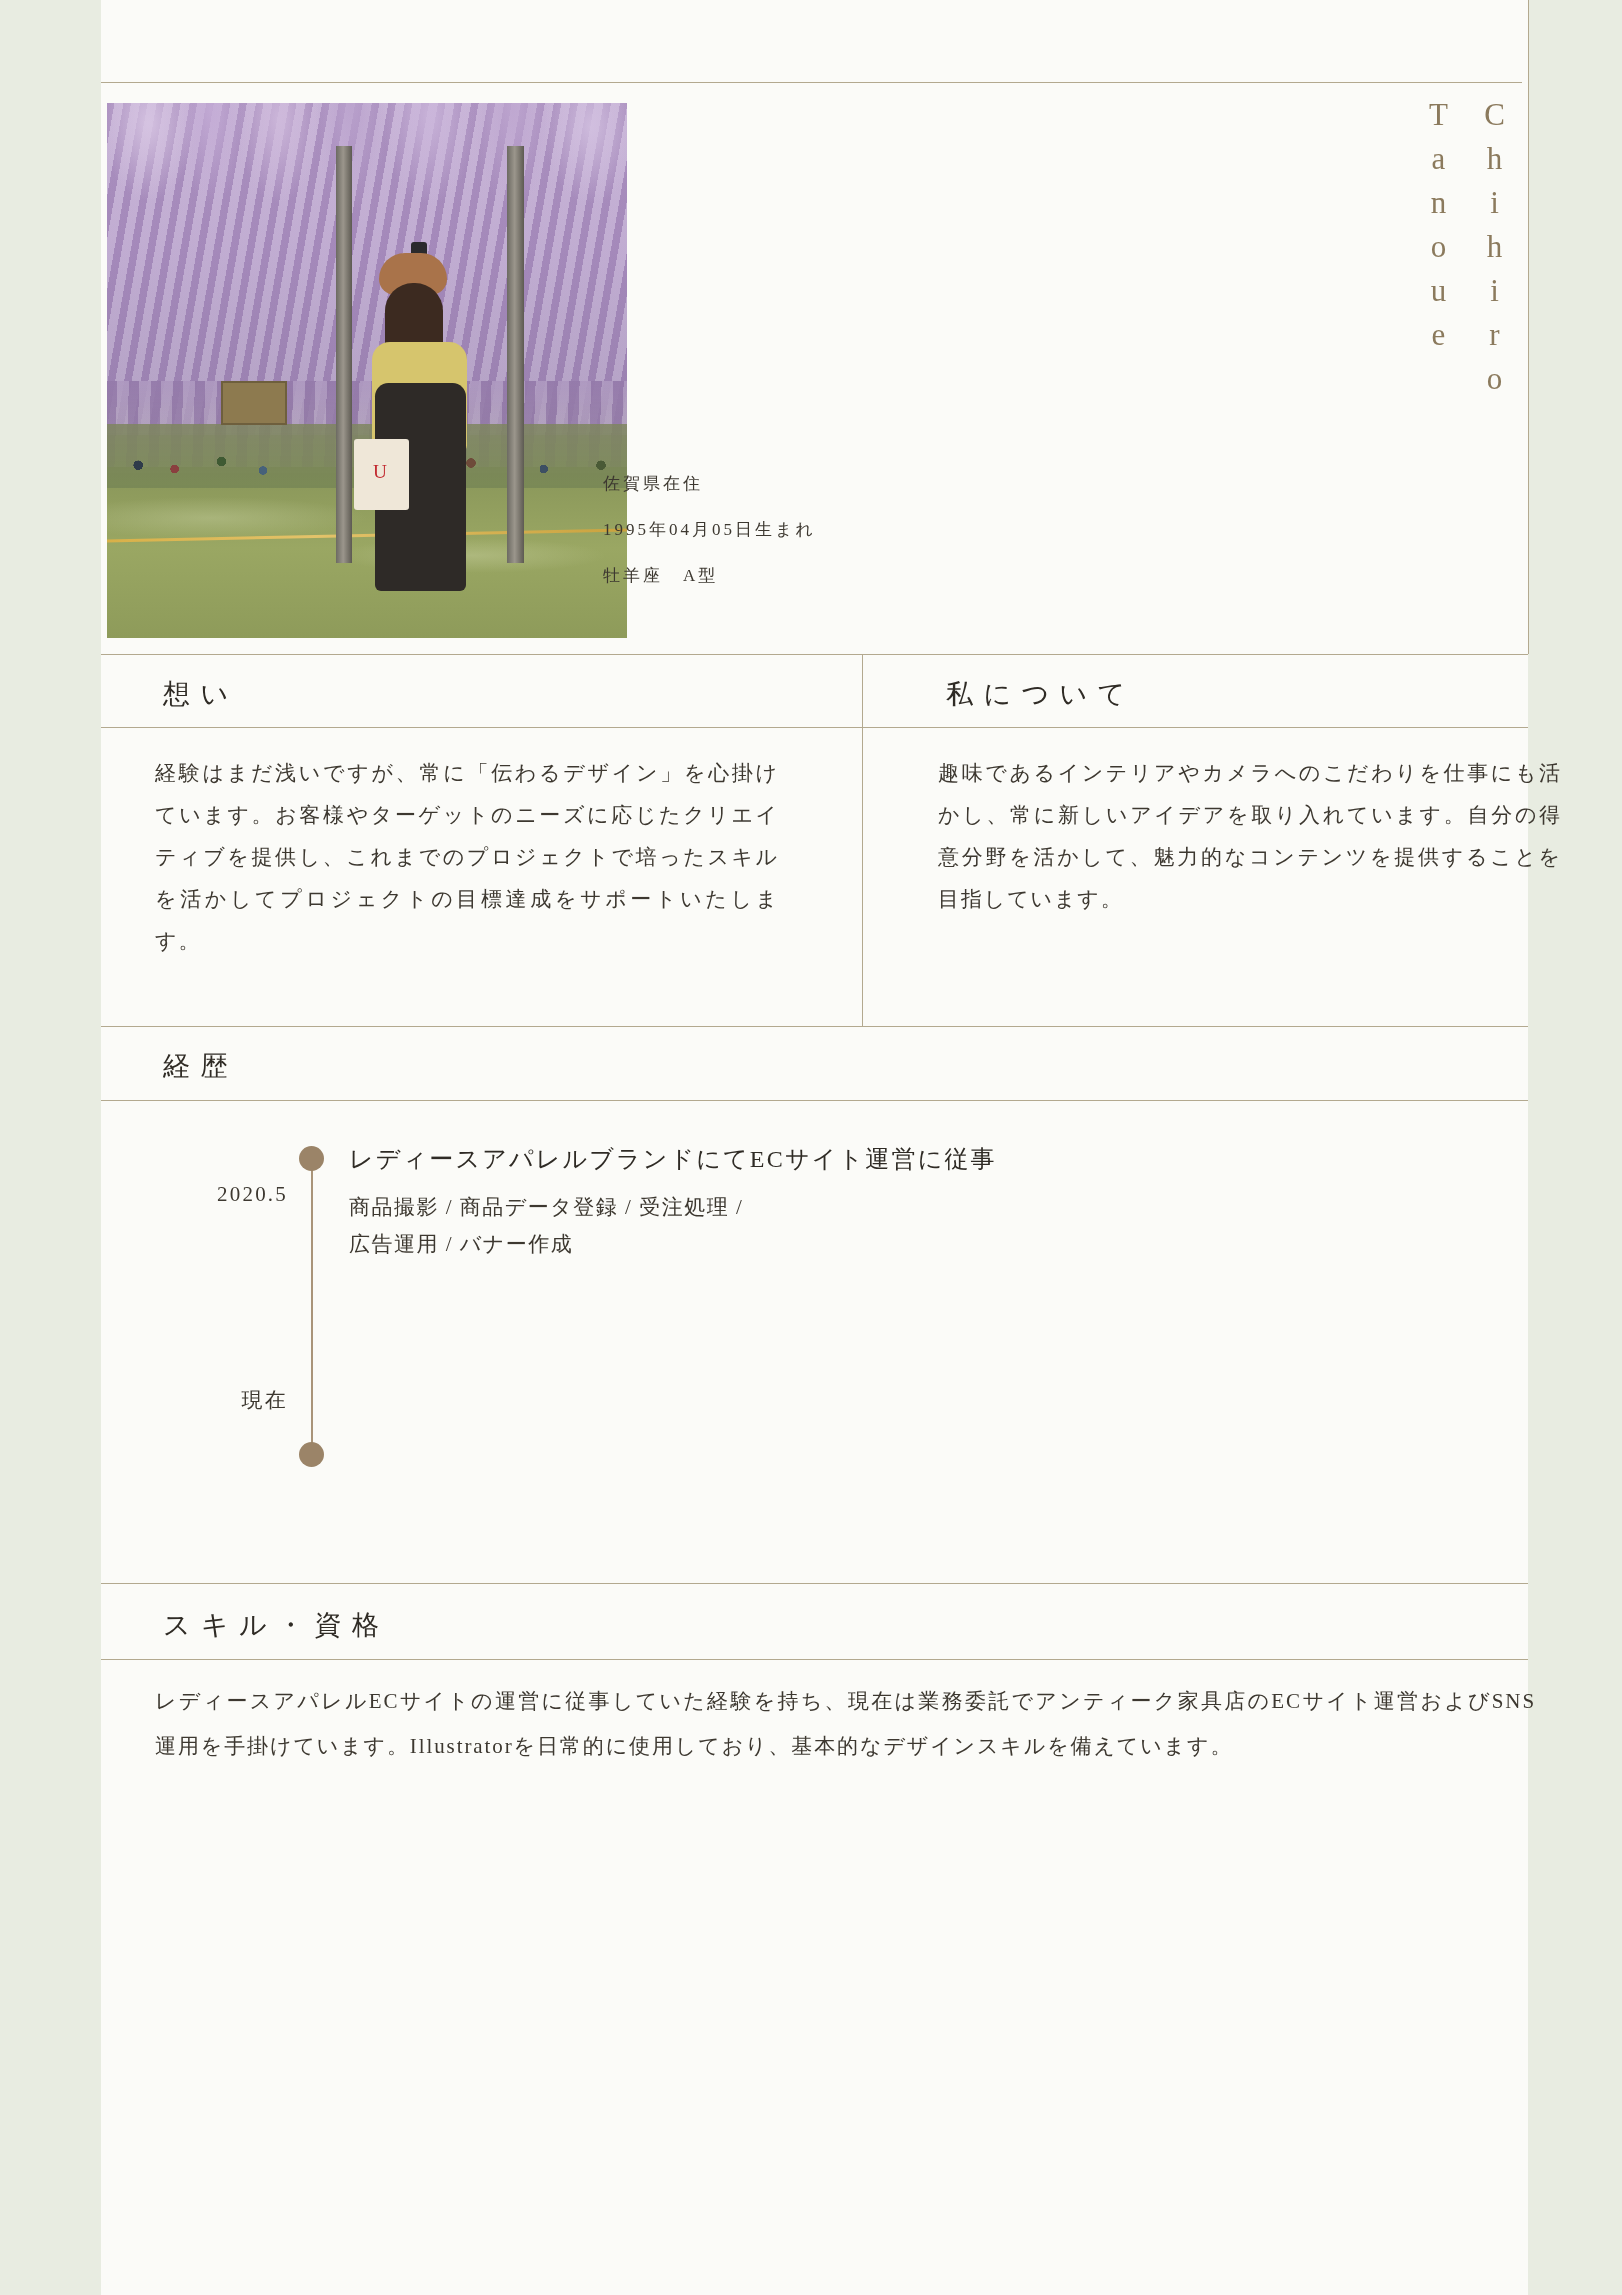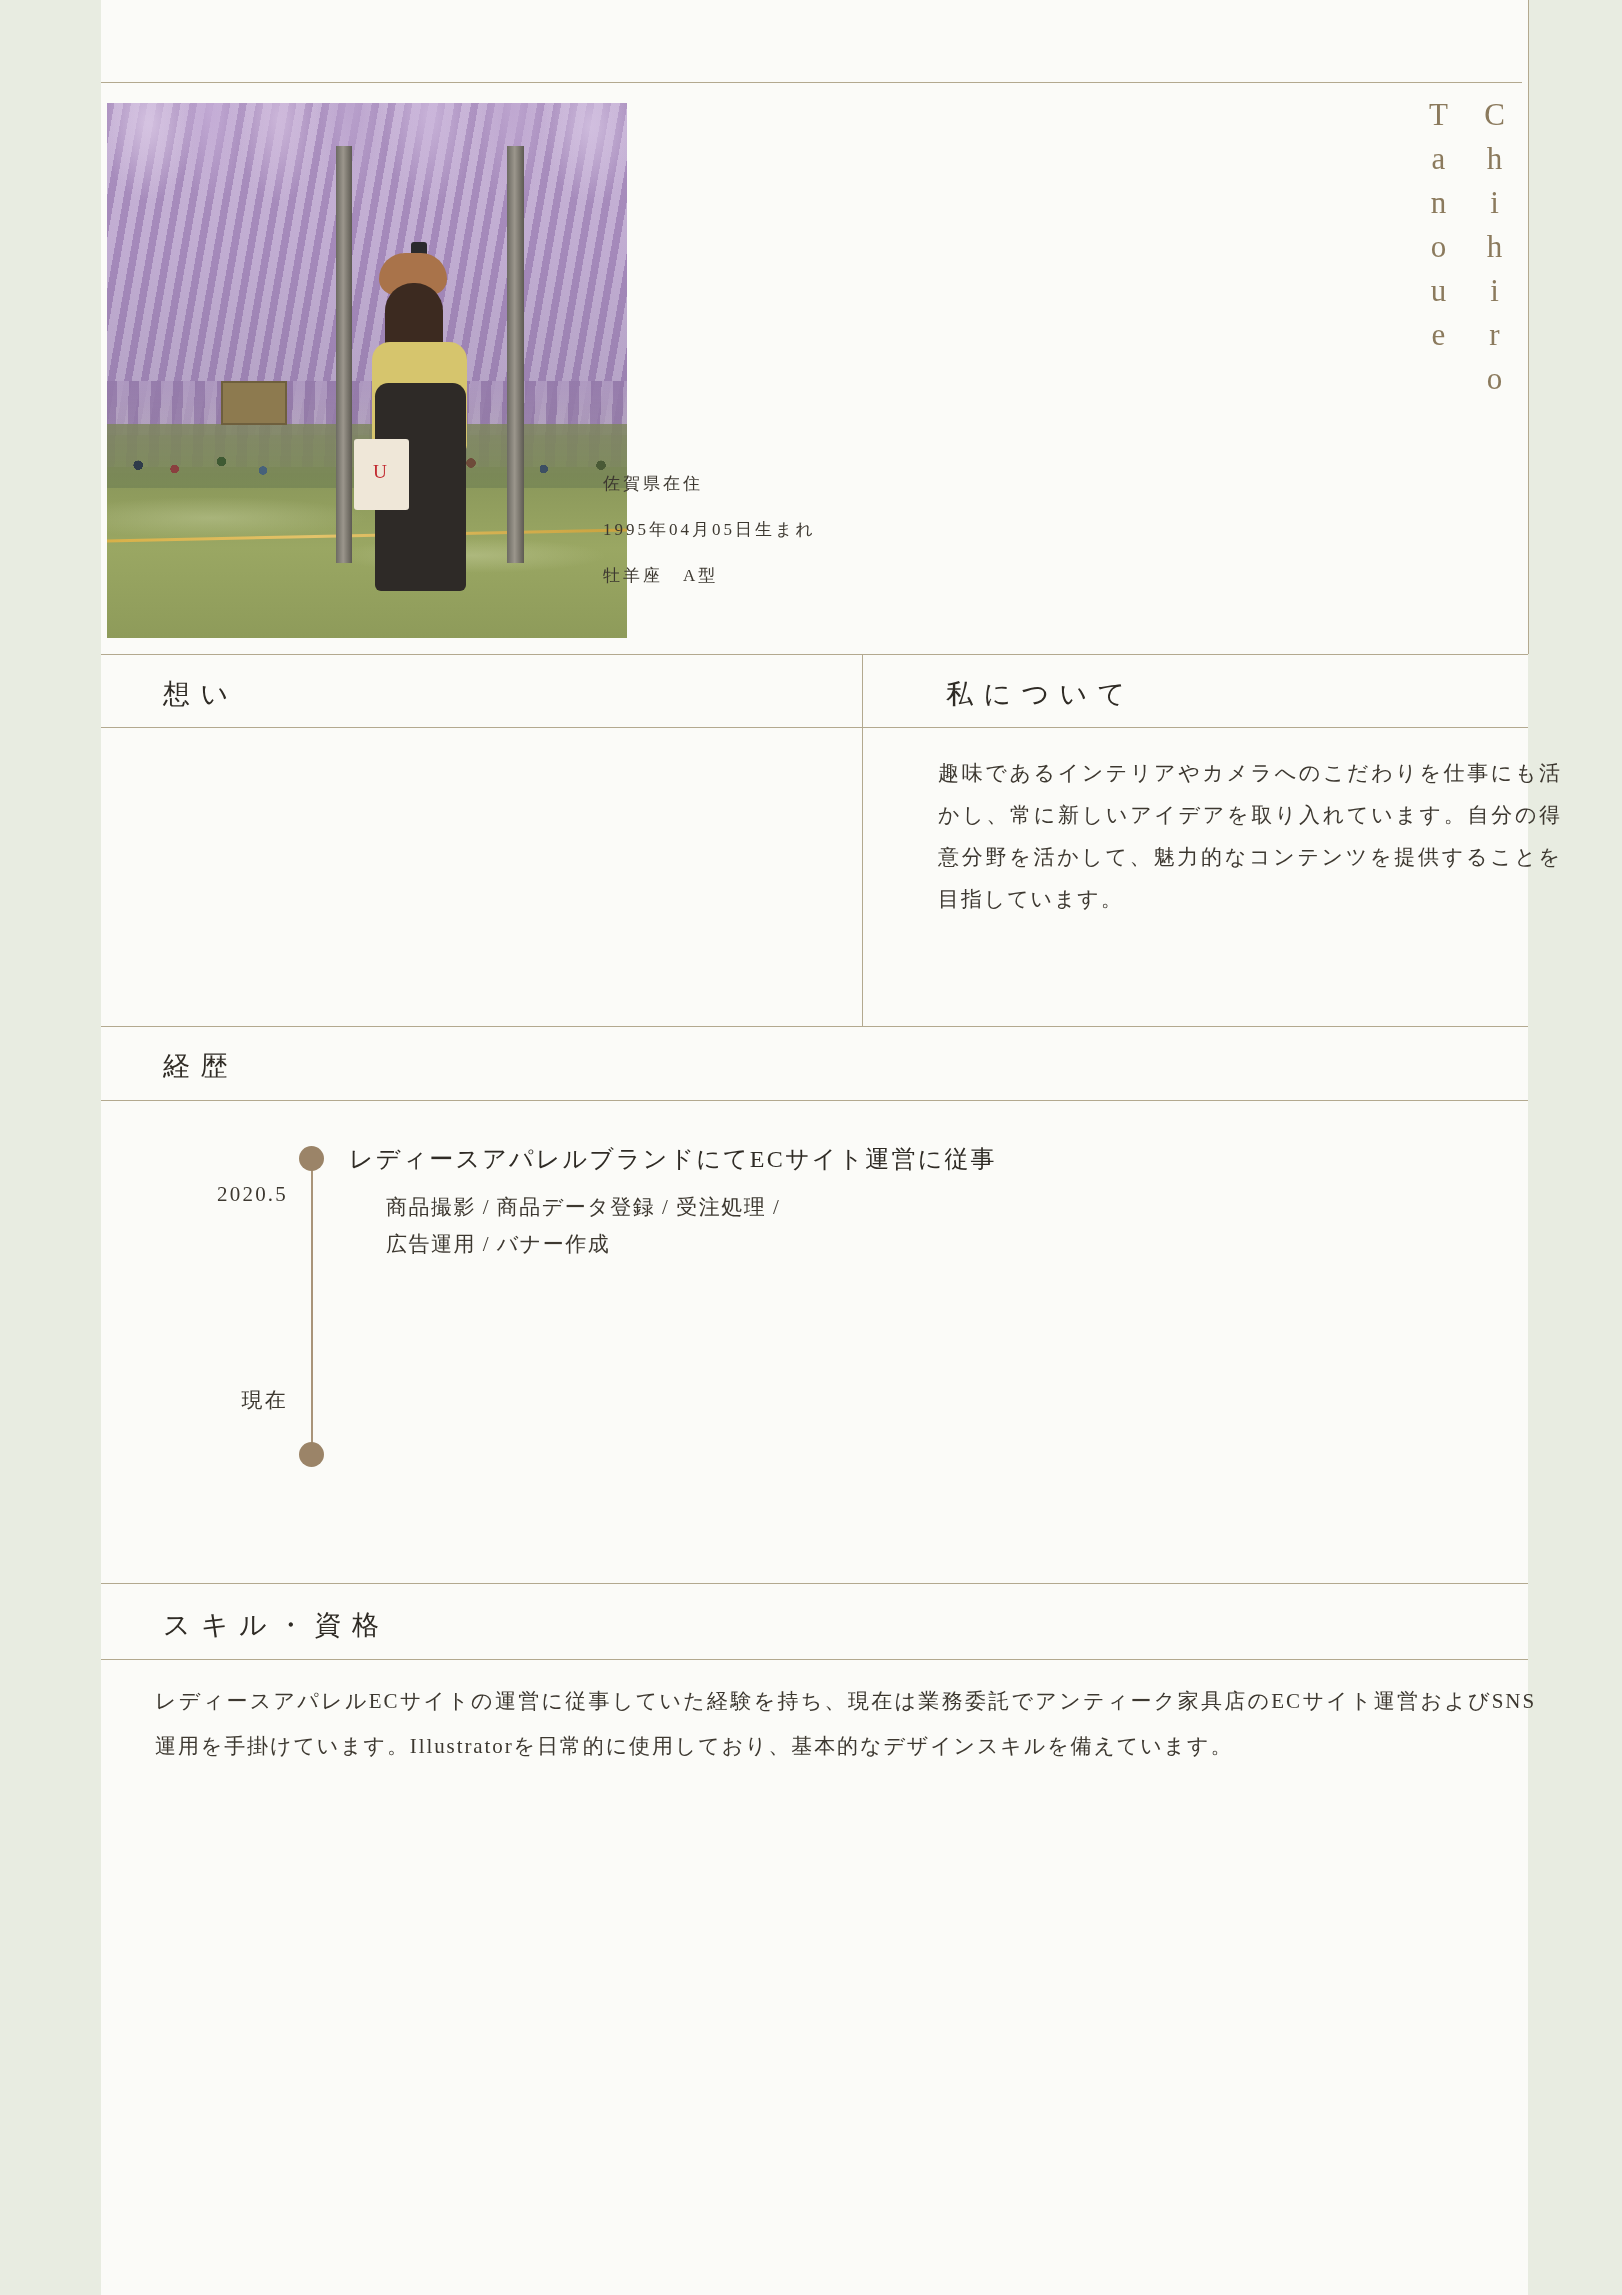--- a/index.html
+++ b/index.html
@@ -256,21 +256,21 @@
     color: #2f2b25;
     white-space: nowrap;
   }
   .tl-sub {
     position: absolute;
     font-size: 21px;
     line-height: 37px;
     letter-spacing: 1.5px;
     color: #3d3830;
   }
-  .tl-sub div { white-space: nowrap; margin-left: 37px; }
+  .tl-sub div { white-space: nowrap; }
 </style>
 </head>
 <body>
 
 <div class="page">
 
   <div class="sheet"></div>
   <div class="sheet-right-strip"></div>
 
   <div class="hline" style="left:101px;top:82px;width:1421px;"></div>
@@ -309,20 +309,21 @@
   <div class="meta">
     <div>佐賀県在住</div>
     <div>1995年04月05日生まれ</div>
     <div>牡羊座　A型</div>
   </div>
 
   <div class="romaji first">Chihiro</div>
   <div class="romaji last">Tanoue</div>
 
   <div class="sec-title" style="left:155px;top:676px;">想い</div>
+  <div class="body-text" style="left:155px;top:752px;width:624px;">経験はまだ浅いですが、常に「伝わるデザイン」を心掛けています。お客様やターゲットのニーズに応じたクリエイティブを提供し、これまでのプロジェクトで培ったスキルを活かしてプロジェクトの目標達成をサポートいたします。</div>
 
   <div class="sec-title" style="left:938px;top:676px;">私について</div>
   <div class="body-text" style="left:938px;top:752px;width:624px;">趣味であるインテリアやカメラへのこだわりを仕事にも活かし、常に新しいアイデアを取り入れています。自分の得意分野を活かして、魅力的なコンテンツを提供することを目指しています。</div>
 
   <div class="sec-title" style="left:155px;top:1048px;">経歴</div>
 
   <div class="tl-line"></div>
 
   <div class="tl-date" style="left:125px;top:1148px;margin-top:34px;">2020.5</div>
   <div class="tl-dot" style="left:299px;top:1146px;"></div>

